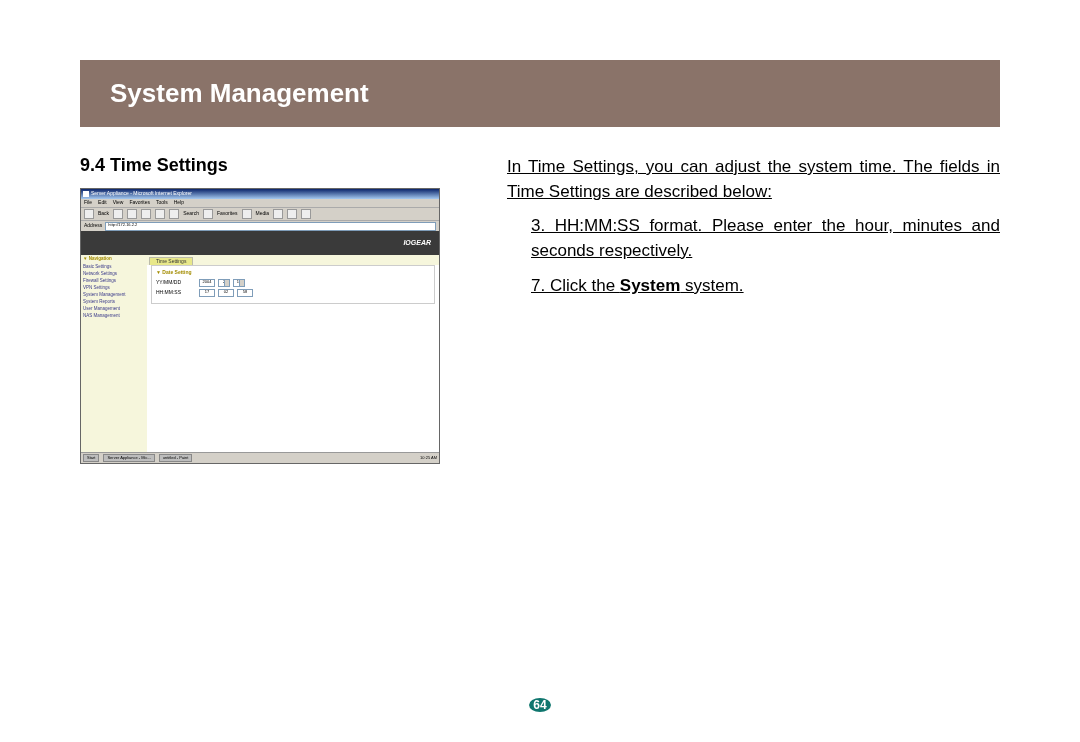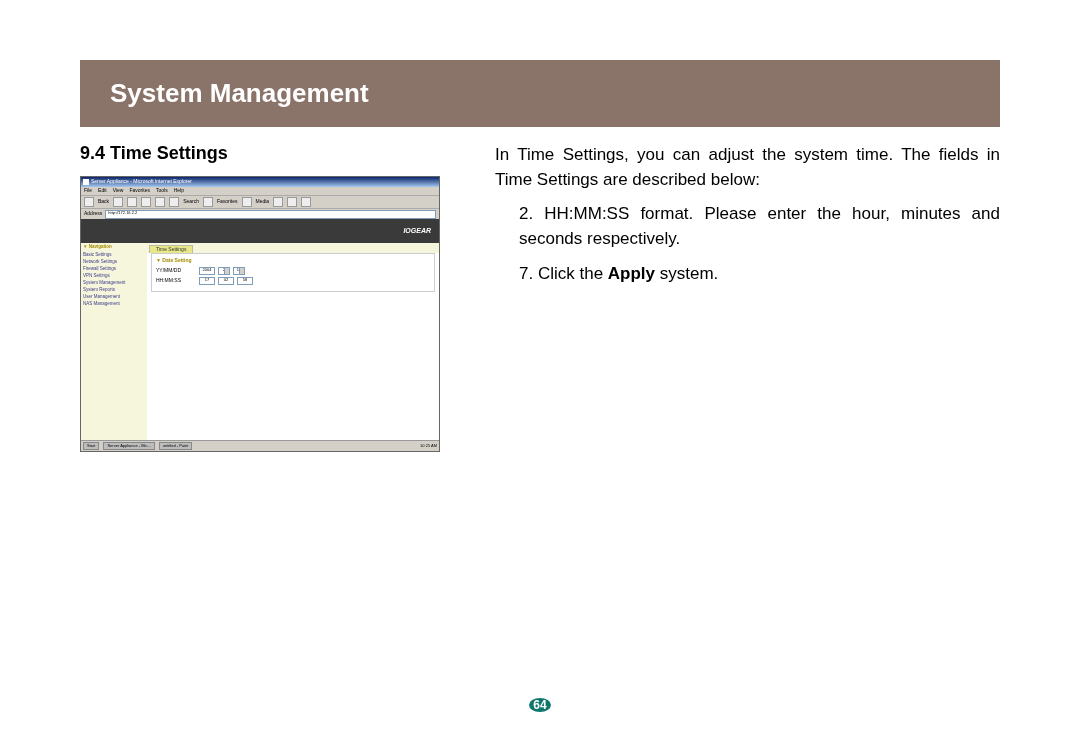--- a/index.html
+++ b/index.html
@@ -20,38 +20,38 @@
   }
   .header-bar {
     background: #8a7369;
     color: #fff;
     padding: 18px 30px;
     font-size: 26px;
     font-weight: bold;
   }
   .content {
     display: flex;
-    margin-top: 16px;
-    gap: 25px;
+    margin-top: 28px;
+    gap: 37px;
   }
   .col-left {
     flex: 0 0 390px;
   }
   .col-right {
     flex: 1;
     font-size: 17px;
     line-height: 1.45;
     text-align: justify;
   }
   .section-heading {
     font-size: 18px;
     font-weight: bold;
     margin-bottom: 12px;
   }
-  .col-right p { margin: 0 0 10px 0; }
+  .col-right p { margin: 0 0 10px 0; text-decoration: underline; }
   .indent { padding-left: 24px; }
 
   
   .browser {
     width: 358px;
     height: 274px;
     border: 1px solid #666;
     background: #d4d0c8;
     font-size: 5px;
     line-height: 1.1;
@@ -310,21 +310,21 @@
           <span class="task-btn">Server Appliance - Mic...</span>
           <span class="task-btn">untitled - Paint</span>
           <span style="flex:1"></span>
           <span>10:25 AM</span>
         </div>
       </div>
     </div>
 
     <div class="col-right">
       <p>In Time Settings, you can adjust the system time. The fields in Time Settings are described below:</p>
-      <p class="indent">2.  HH:MM:SS format. Please enter the hour, minutes and seconds respectively.</p>
+      <p class="indent">3.  HH:MM:SS format. Please enter the hour, minutes and seconds respectively.</p>
       <p class="indent">
-        <span>7.  Click the </span><b>Apply</b><span> system.</span>
+        <span>7.  Click the </span><b>System</b><span> system.</span>
       </p>
     </div>
   </div>
 
   <div class="page-number">64</div>
 </div>
 
 </body></html>

